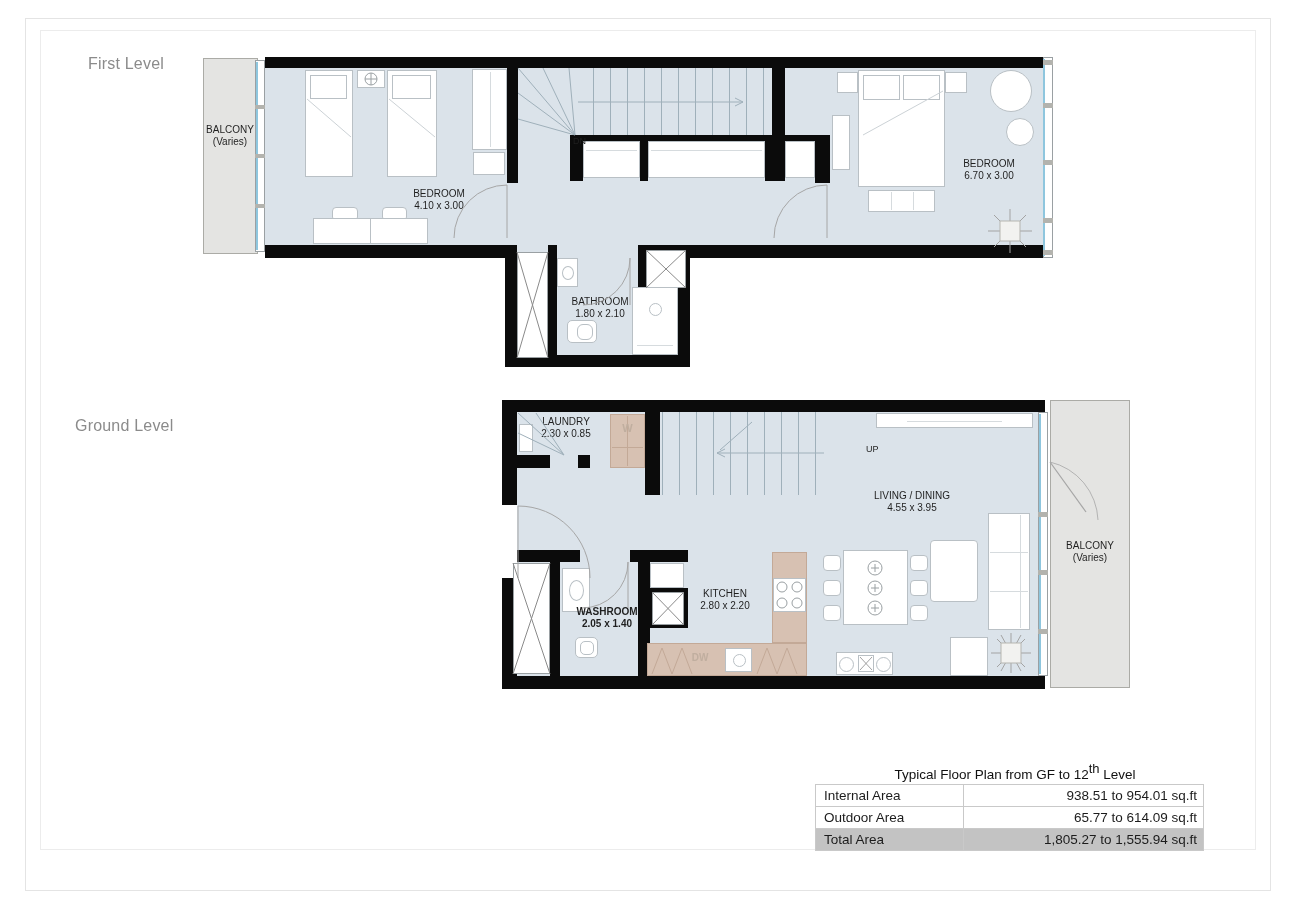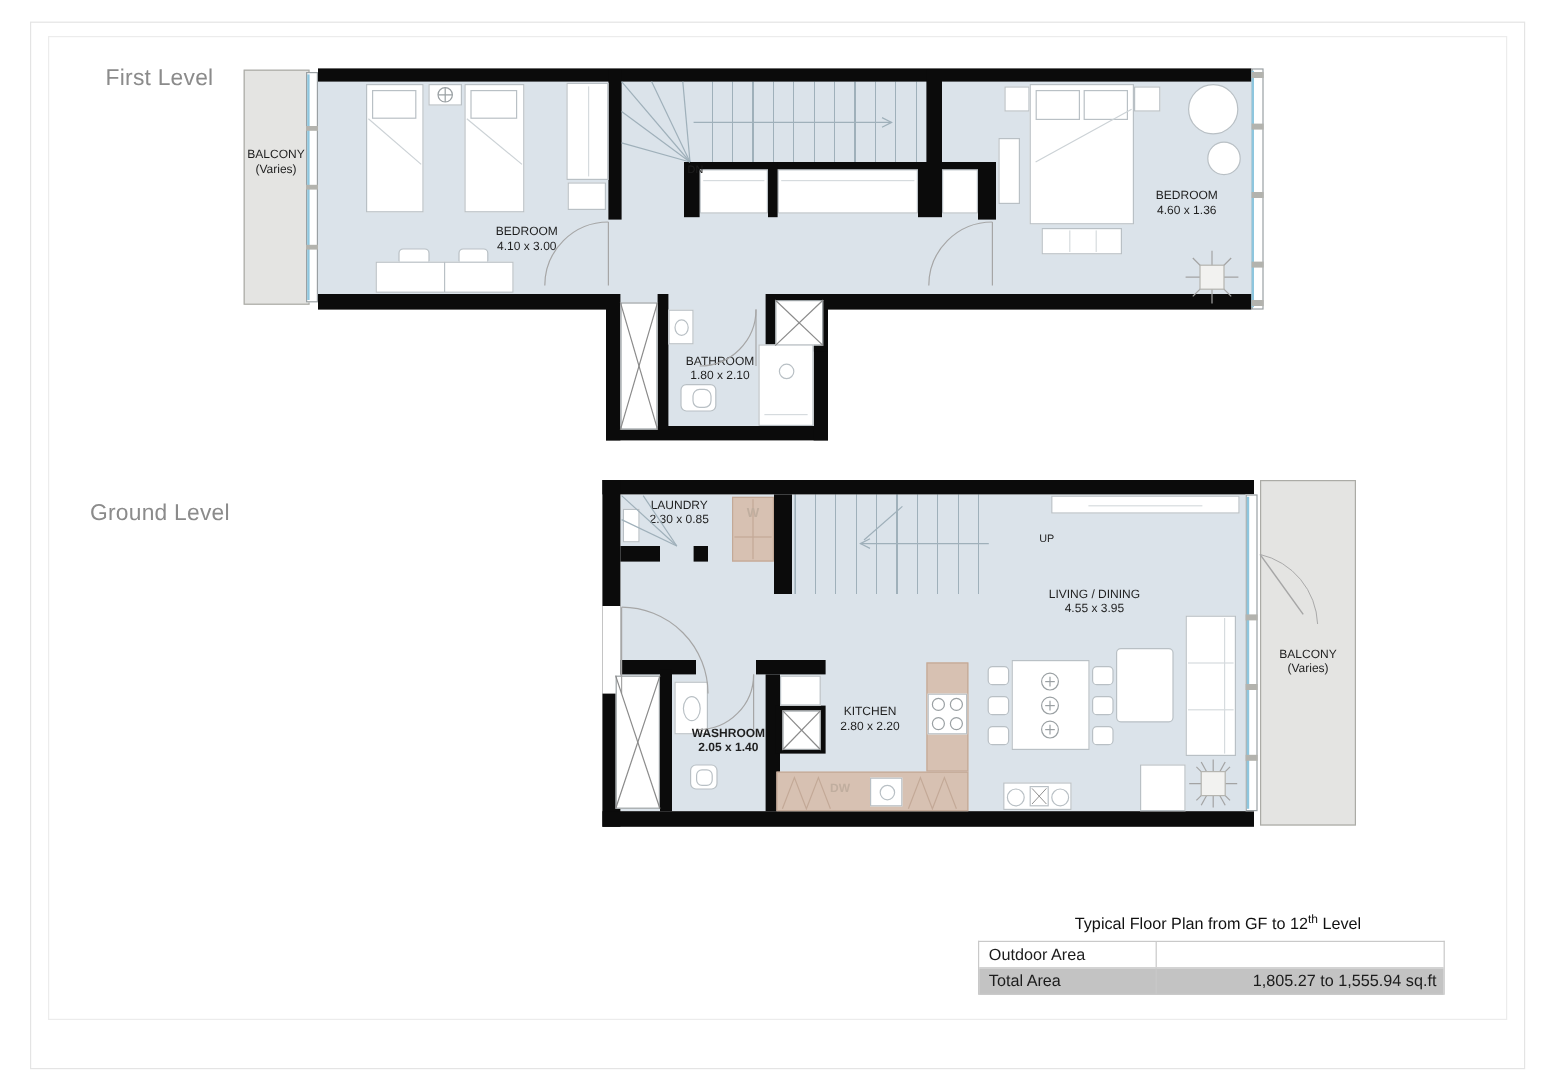--- a/index.html
+++ b/index.html
@@ -1,19 +1,19 @@
 <!DOCTYPE html>
 <html><head>
 <meta charset="utf-8">
 <style>
   html,body{margin:0;padding:0;background:#fff;}
   .canvas{position:relative;width:1298px;height:900px;background:#fff;overflow:hidden;
           font-family:"Liberation Sans",sans-serif;color:#1c1c1c;}
   .frame{position:absolute;border:1px solid #e4e4e4;pointer-events:none;}
-  .level-label{position:absolute;font-size:19px;color:#8b8b8b;letter-spacing:.2px;}
+  .level-label{position:absolute;font-size:16px;color:#8b8b8b;letter-spacing:.2px;}
   
   .plan{position:absolute;}
   .wall{position:absolute;background:#0b0b0b;}
   .floor{position:absolute;background:#dbe3ea;}
   .balcony{position:absolute;background:#e4e4e2;border:1px solid #ababa6;box-sizing:border-box;}
   .wincol{position:absolute;background:#fff;border:1px solid #9aa0a3;box-sizing:border-box;}
   .glass-l{position:absolute;background:#8ec6de;width:2px;}
   .mullion{position:absolute;background:#b3b3ae;}
   .furn{position:absolute;background:#fff;border:1px solid #b9c0c5;box-sizing:border-box;}
   .furn.round{border-radius:50%;}
@@ -24,21 +24,21 @@
   .room-label .dims{font-size:10px;}
   .tiny-label{position:absolute;font-size:9px;color:#1f1f1f;padding-left:40px;}
   .applet{position:absolute;text-align:center;color:#c0ae9f;font-size:11px;font-weight:bold;}
   .treads{position:absolute;background-image:repeating-linear-gradient(90deg,#9fb0ba 0 1px,transparent 1px 17px);}
   .svgov{position:absolute;left:0;top:0;pointer-events:none;}
   .innerline{position:absolute;background:#d6dbde;}
   
   .tb-title{position:absolute;left:820px;top:713px;width:390px;text-align:center;
             font-size:33px;color:#111;letter-spacing:.5px;}
   .tb-sub{position:absolute;left:820px;top:761px;width:390px;text-align:center;font-size:13.5px;color:#111;}
-  .tb-sub sup{font-size:10px;}
+  .tb-sub sup{font-size:13px;}
   .area-table{position:absolute;left:815px;top:784px;width:389px;border:1px solid #c9c9c9;
               border-bottom:none;box-sizing:border-box;font-size:13.5px;}
   .area-row{display:grid;grid-template-columns:148px 1fr;border-bottom:1px solid #c9c9c9;height:21px;line-height:21px;}
   .area-row .lbl{padding-left:8px;border-right:1px solid #c9c9c9;}
   .area-row .val{text-align:right;padding-right:6px;}
   .area-row.hl{background:#c3c3c3;}
 </style>
 </head>
 <body>
 
@@ -125,21 +125,21 @@
       <div class="furn" style="left:44px;top:4px;width:37px;height:25px;"></div>
     </div>
     <div class="furn" style="left:665px;top:133px;width:67px;height:22px;">
       <div class="innerline" style="left:22px;top:1px;bottom:1px;width:1px;"></div>
       <div class="innerline" style="left:44px;top:1px;bottom:1px;width:1px;"></div>
     </div>
     <div class="furn round" style="left:787px;top:13px;width:42px;height:42px;"></div>
     <div class="furn round" style="left:803px;top:61px;width:28px;height:28px;"></div>
     <div class="room-label" style="left:726px;top:101px;width:120px;">
       <div>BEDROOM</div>
-      <div class="dims">4.60 x 1.36</div>
+      <div class="dims">6.70 x 3.00</div>
     </div>
 
     <div class="wall" style="left:302px;top:188px;width:12px;height:122px;"></div>
     <div class="wall" style="left:302px;top:298px;width:185px;height:12px;"></div>
     <div class="wall" style="left:475px;top:188px;width:12px;height:122px;"></div>
     <div class="wall" style="left:435px;top:188px;width:52px;height:48px;"></div>
     <div class="wall" style="left:345px;top:188px;width:9px;height:113px;"></div>
     <div class="shaft" style="left:314px;top:195px;width:31px;height:106px;"></div>
     <div class="shaft" style="left:443px;top:193px;width:40px;height:38px;"></div>
 
@@ -389,21 +389,26 @@
       <g>
         <rect x="499" y="243" width="20" height="20" fill="#f2f2f0" stroke="#b5b5b0"></rect>
       </g>
     </svg>
   </div>
 
   <div class="tb-sub"><span>Typical Floor Plan from GF to 12</span><sup>th</sup><span> Level</span></div>
 
   <div class="area-table">
     <div class="area-row">
+      <div class="lbl">Internal Area</div>
+      <div class="val">938.51 to 954.01 sq.ft</div>
+    </div>
+    <div class="area-row">
       <div class="lbl">Outdoor Area</div>
+      <div class="val">65.77 to 614.09 sq.ft</div>
     </div>
     <div class="area-row hl">
       <div class="lbl">Total Area</div>
       <div class="val">1,805.27 to 1,555.94 sq.ft</div>
     </div>
   </div>
 
 </div>
 
 </body></html>

